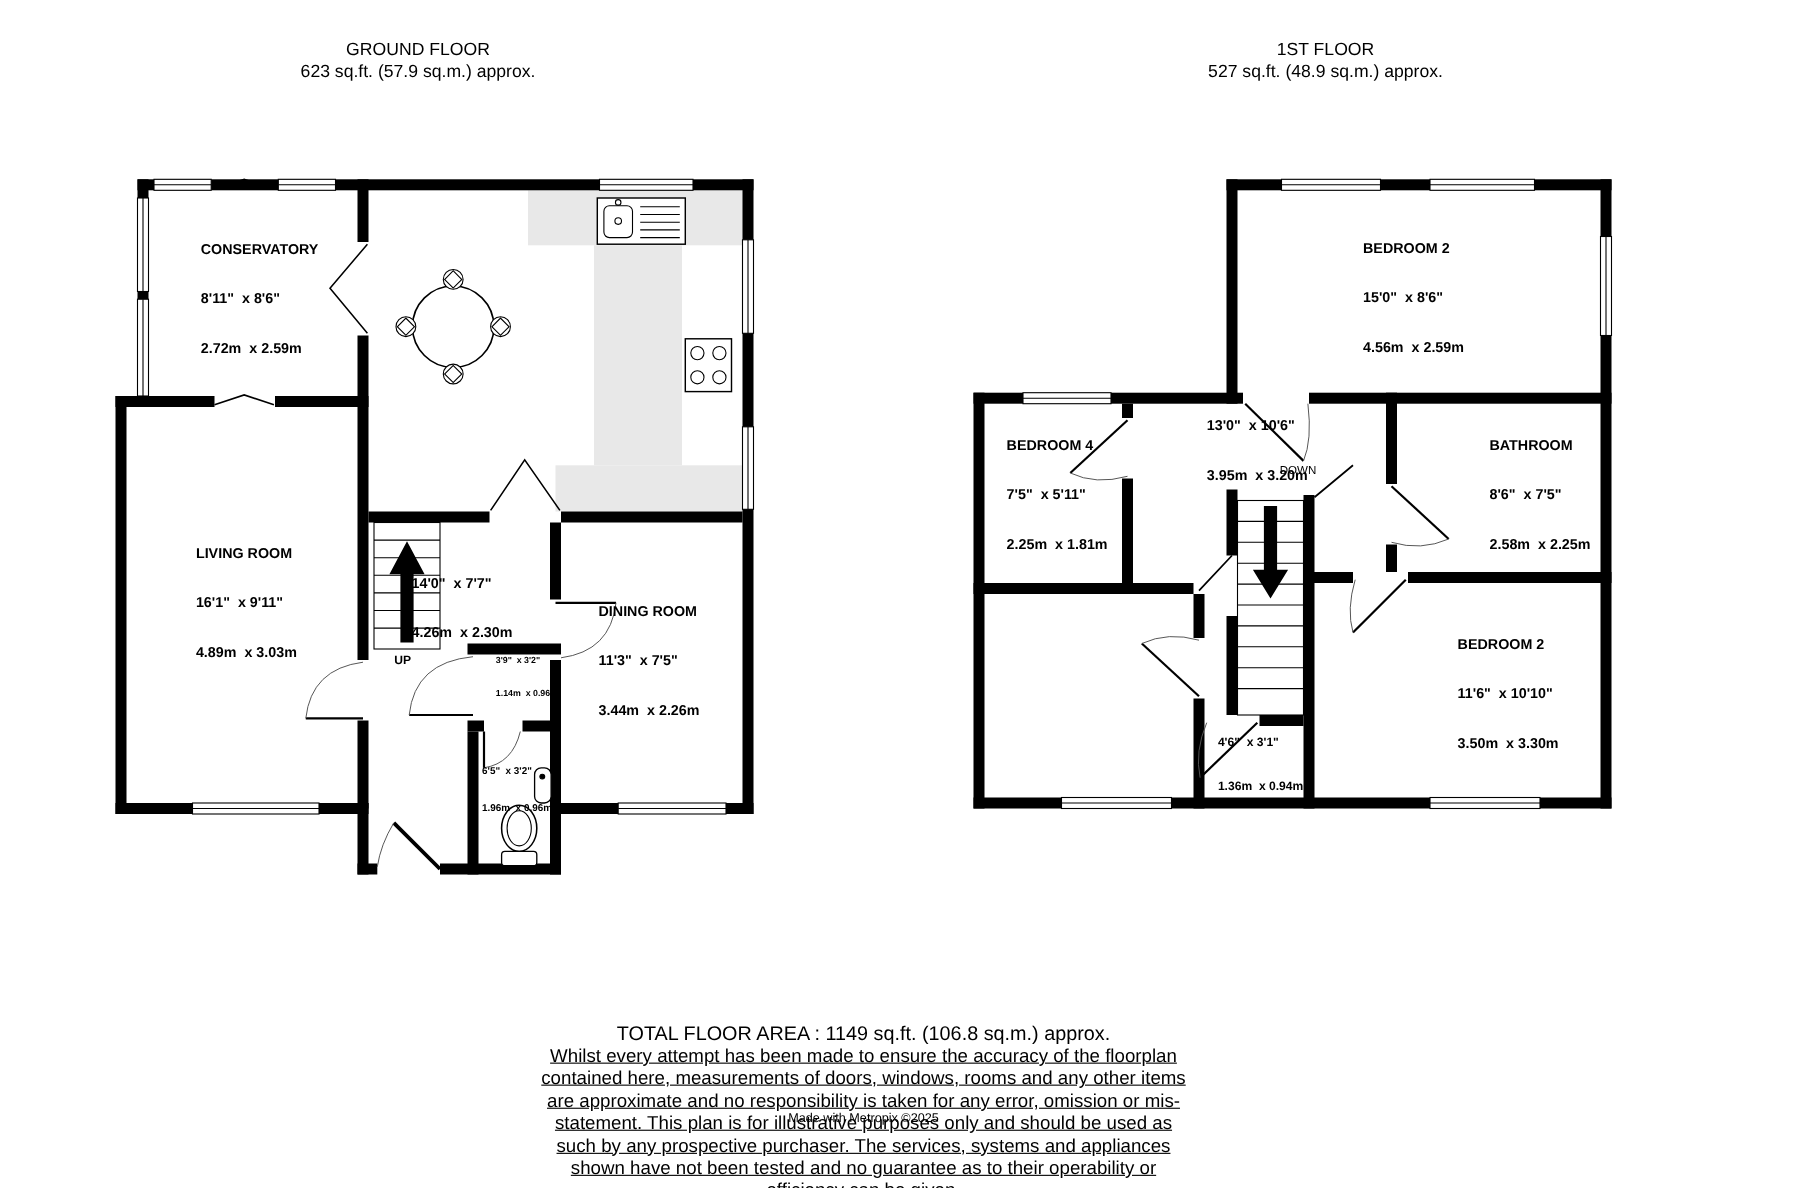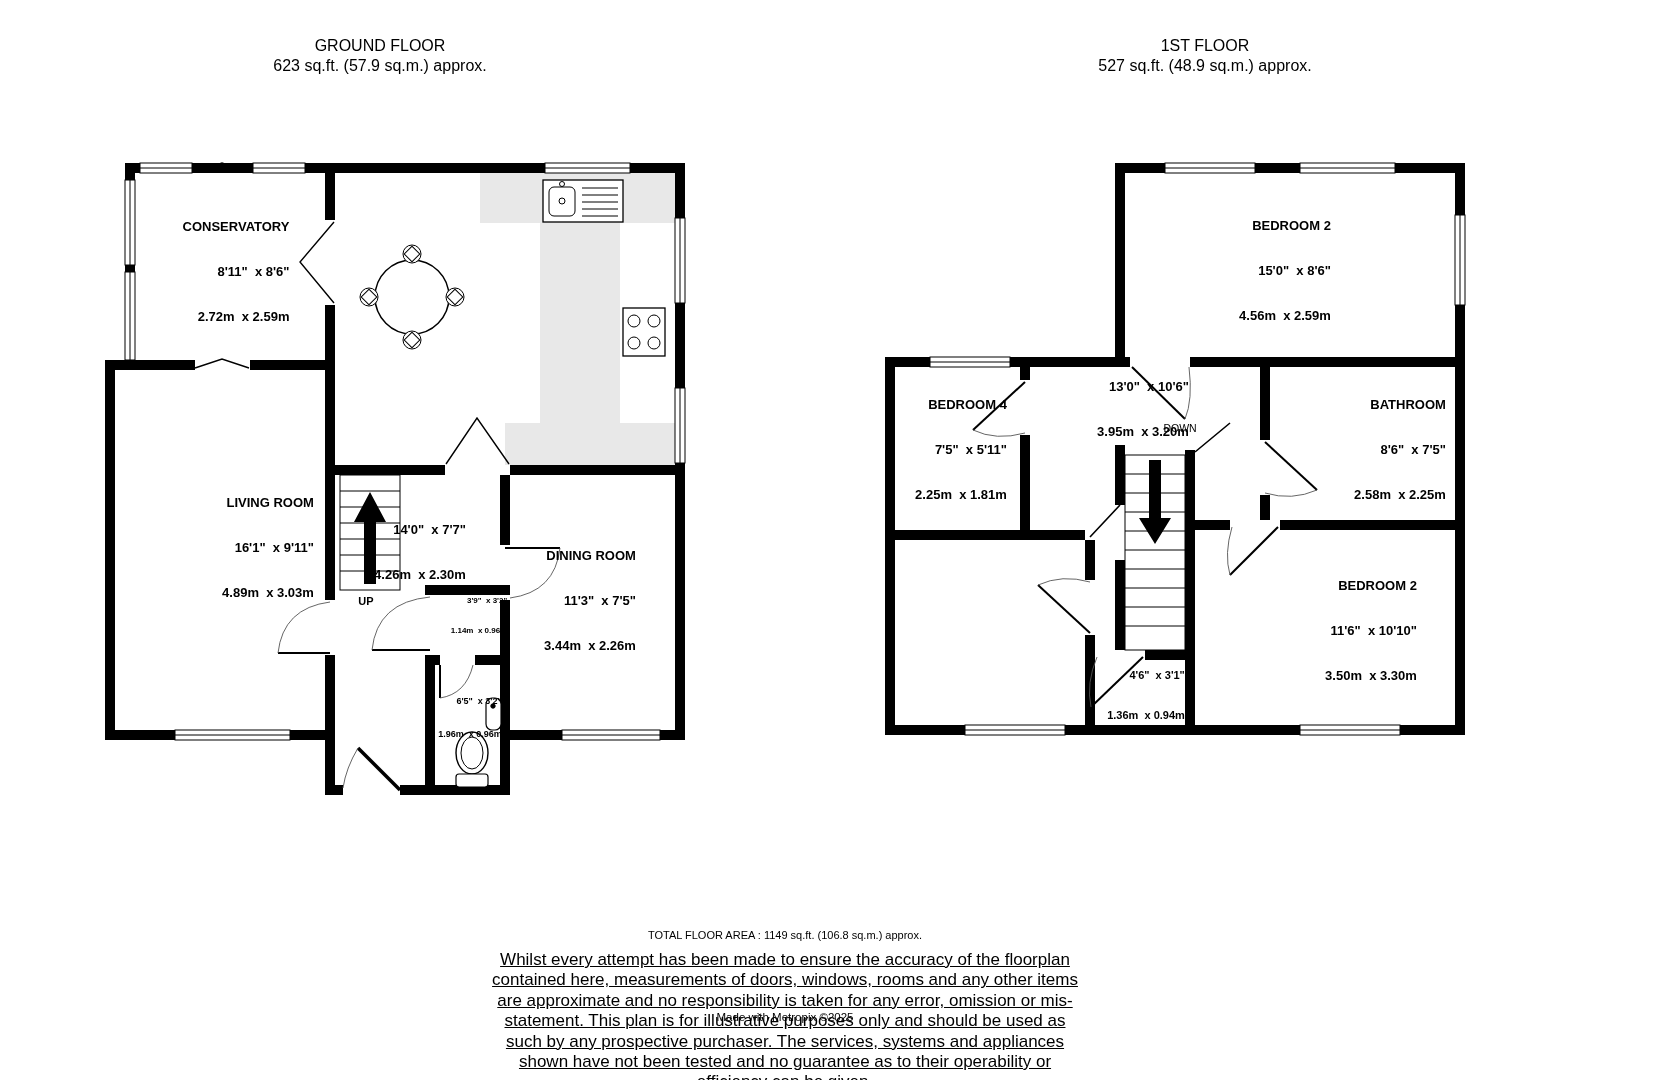--- a/index.html
+++ b/index.html
@@ -2,28 +2,28 @@
 <html><head>
 <meta charset="utf-8">
 <style>
   html,body{margin:0;padding:0;background:#fff;}
   .page{position:relative;width:1644px;height:1080px;background:#fff;overflow:hidden;
         font-family:"Liberation Sans",sans-serif;color:#000;}
   .floor-header{position:absolute;transform:translateX(-50%);text-align:center;
         font-size:16px;line-height:1.25;font-weight:400;}
   .floor-header span{display:block;}
   .plan{position:absolute;}
-  .rlabel{position:absolute;transform:translate(-50%,-50%);text-align:right;
+  .rlabel{position:absolute;transform:translate(-50%,-50%);text-align:left;
         font-weight:bold;font-size:13px;line-height:1.15;white-space:pre;}
   .rlabel span{display:block;}
   .rlabel.s8{font-size:8px;line-height:1.25;}
   .rlabel.s9{font-size:9px;line-height:1.25;}
   .rlabel.s11{font-size:11px;line-height:1.2;}
   .dirlabel{position:absolute;transform:translate(-50%,-50%);font-weight:bold;font-size:11px;}
-  .footer-total{position:absolute;left:785px;transform:translateX(-50%);font-size:11px;white-space:pre;}
+  .footer-total{position:absolute;left:785px;transform:translateX(-50%);font-size:18px;white-space:pre;}
   .footer-disc{position:absolute;left:785px;transform:translateX(-50%);width:586px;
         text-align:center;font-size:17px;line-height:1.2;text-decoration:underline;}
   .footer-credit{position:absolute;left:785px;transform:translateX(-50%);font-size:11.5px;}
 </style>
 </head>
 <body>
 
 <div class="page">
 
   <div class="floor-header" style="left:380px;top:36px;">
@@ -268,21 +268,21 @@
       <path d="M245,314h60M245,333h60M245,352h60M245,371h60M245,390h60M245,409h60M245,428h60M245,447h60M245,466h60" stroke="#000" stroke-width="1"></path>
       <polygon points="269,300 281,300 281,358 291,358 275,384 259,358 269,358" fill="#000"></polygon>
     </g>
   </svg>
 
   <div class="rlabel" style="left:236px;top:272px;">
     <span>CONSERVATORY</span>
     <span>8'11"  x 8'6"</span>
     <span>2.72m  x 2.59m</span>
   </div>
-  <div class="rlabel" style="left:224px;top:548px;margin-left:44px;">
+  <div class="rlabel" style="left:224px;top:548px;">
     <span>LIVING ROOM</span>
     <span>16'1"  x 9'11"</span>
     <span>4.89m  x 3.03m</span>
   </div>
   <div class="rlabel" style="left:420px;top:553px;">
     <span>14'0"  x 7'7"</span>
     <span>4.26m  x 2.30m</span>
   </div>
   <div class="dirlabel" style="left:366px;top:601px;">UP</div>
   <div class="rlabel" style="left:590px;top:601px;">

